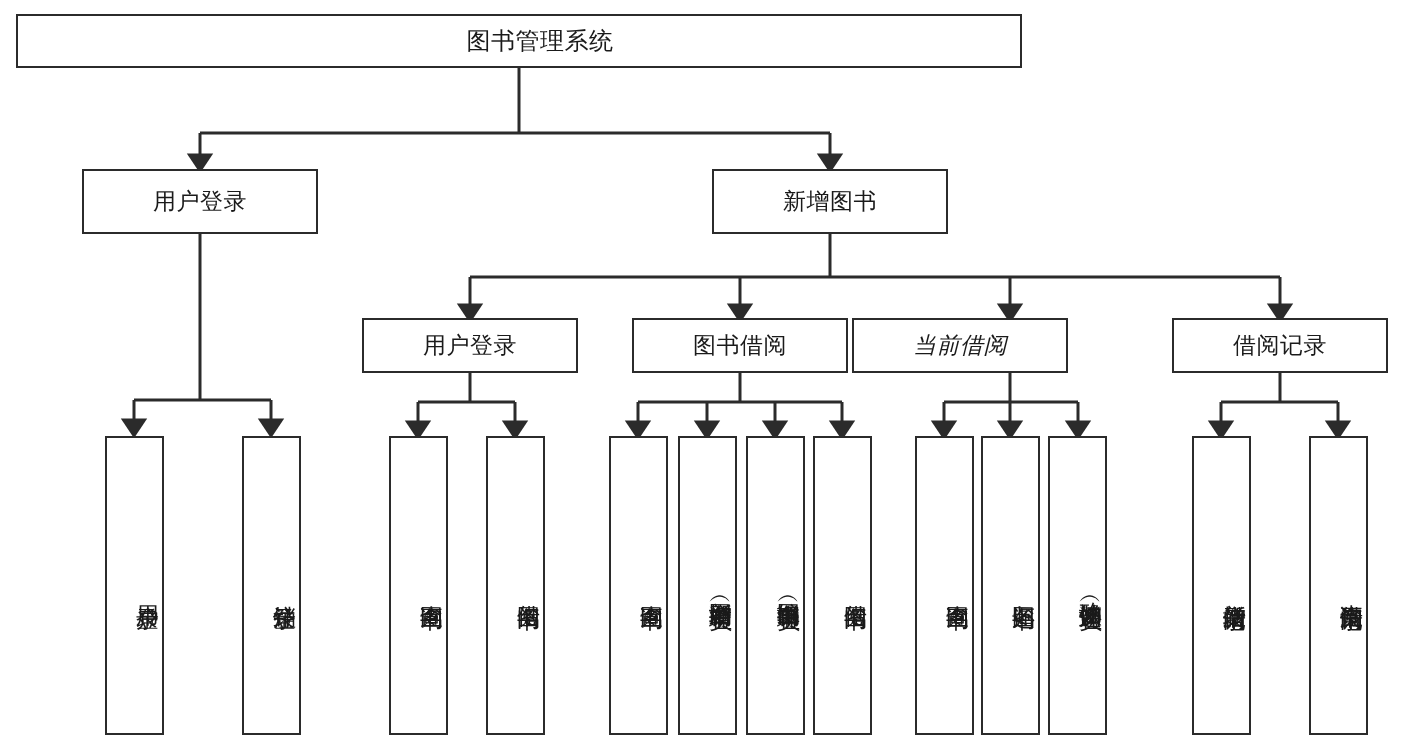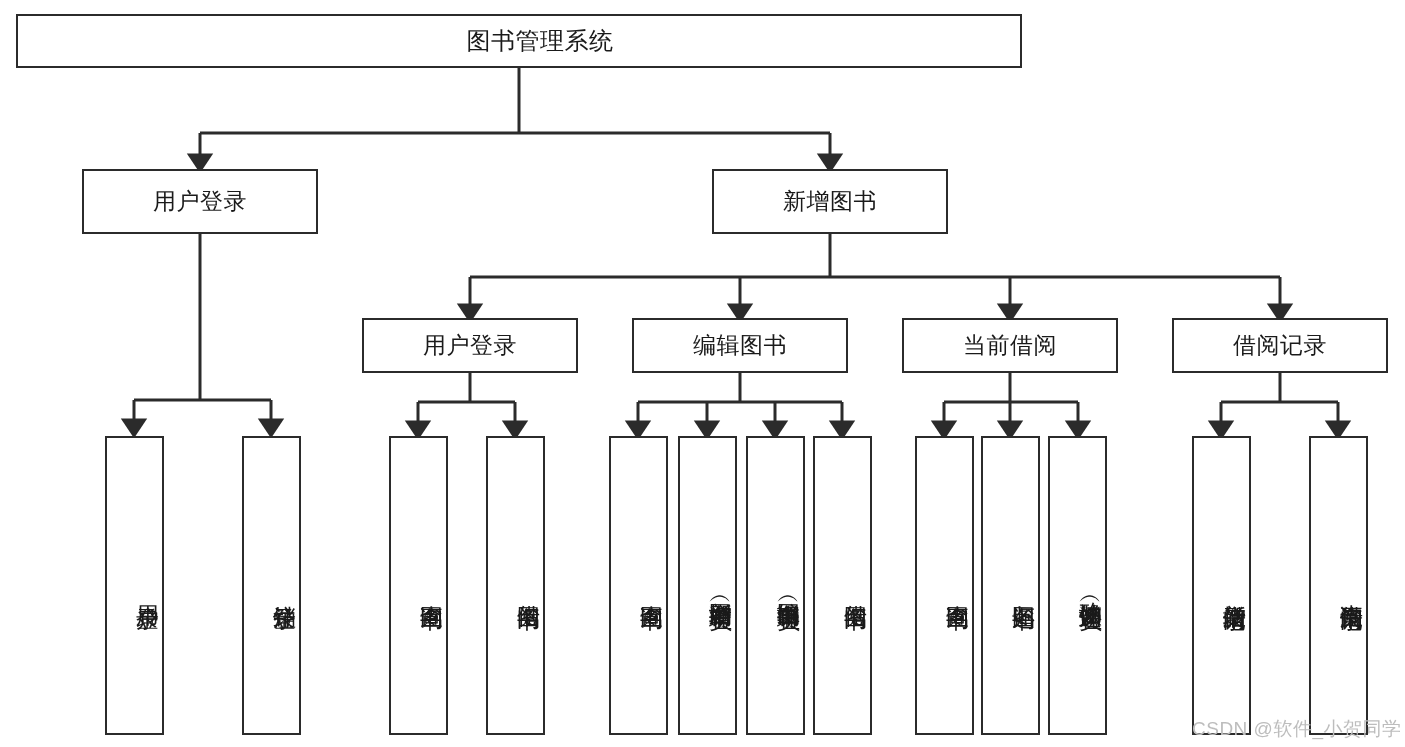--- a/index.html
+++ b/index.html
@@ -133,23 +133,23 @@
     <span>用户登录</span>
   </div>
   <div class="node node-h" style="left:712px; top:169px; width:236px; height:65px;">
     <span>新增图书</span>
   </div>
 
   <div class="node node-h" style="left:362px; top:318px; width:216px; height:55px;">
     <span>用户登录</span>
   </div>
   <div class="node node-h" style="left:632px; top:318px; width:216px; height:55px;">
-    <span>编辑图书</span>
+    <span>图书借阅</span>
   </div>
-  <div class="node node-h" style="left:902px; top:318px; width:216px; height:55px;">
+  <div class="node node-h" style="left:852px; top:318px; width:216px; height:55px;font-style:italic;">
     <span>当前借阅</span>
   </div>
   <div class="node node-h" style="left:1172px; top:318px; width:216px; height:55px;align-items:center;">
     <span>借阅记录</span>
   </div>
 
   <div class="node node-v" style="left:105px; top:436px; width:59px; height:299px;">
     <span class="vtext">用户登录</span>
   </div>
   <div class="node node-v" style="left:242px; top:436px; width:59px; height:299px;">
@@ -186,15 +186,14 @@
     <span class="vtext">确认归还（管理员）</span>
   </div>
 
   <div class="node node-v" style="left:1192px; top:436px; width:59px; height:299px;">
     <span class="vtext">新增借阅记录</span>
   </div>
   <div class="node node-v" style="left:1309px; top:436px; width:59px; height:299px;">
     <span class="vtext">查询借阅记录</span>
   </div>
 
-  <div class="watermark" style="left:1192px; top:716px;">CSDN @软件_小贺同学</div>
 
 </div>
 
 </body></html>

